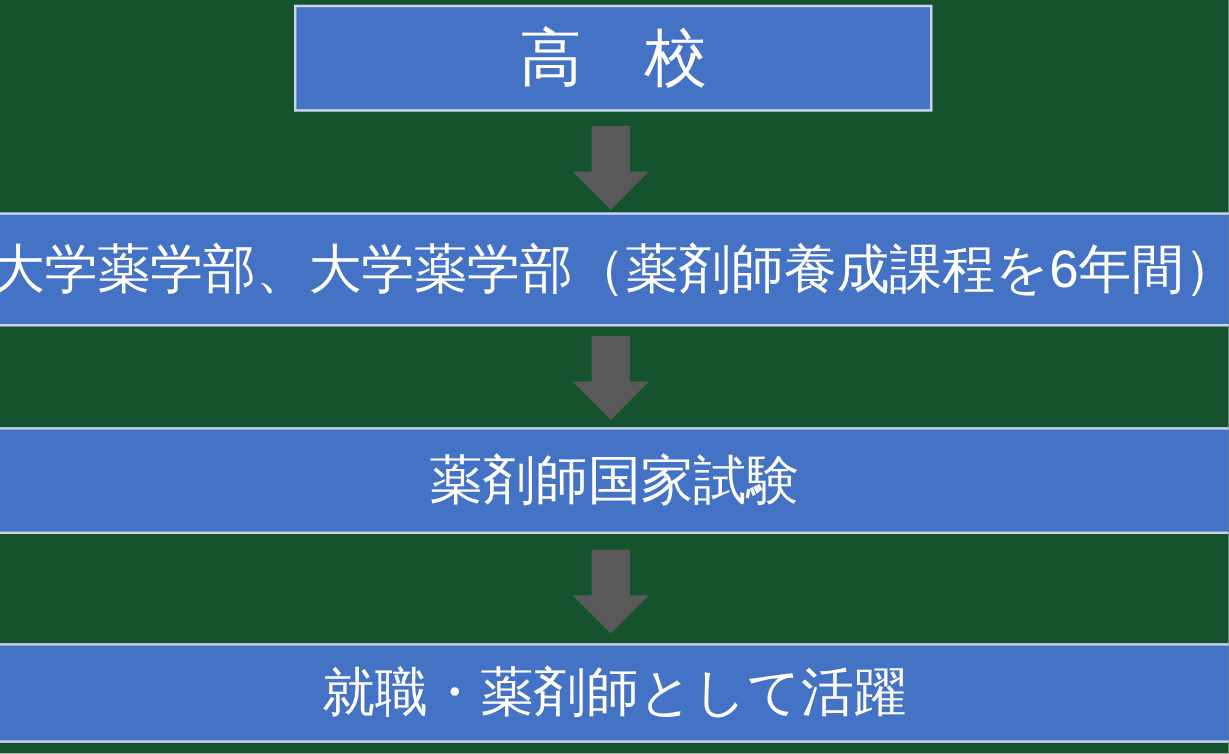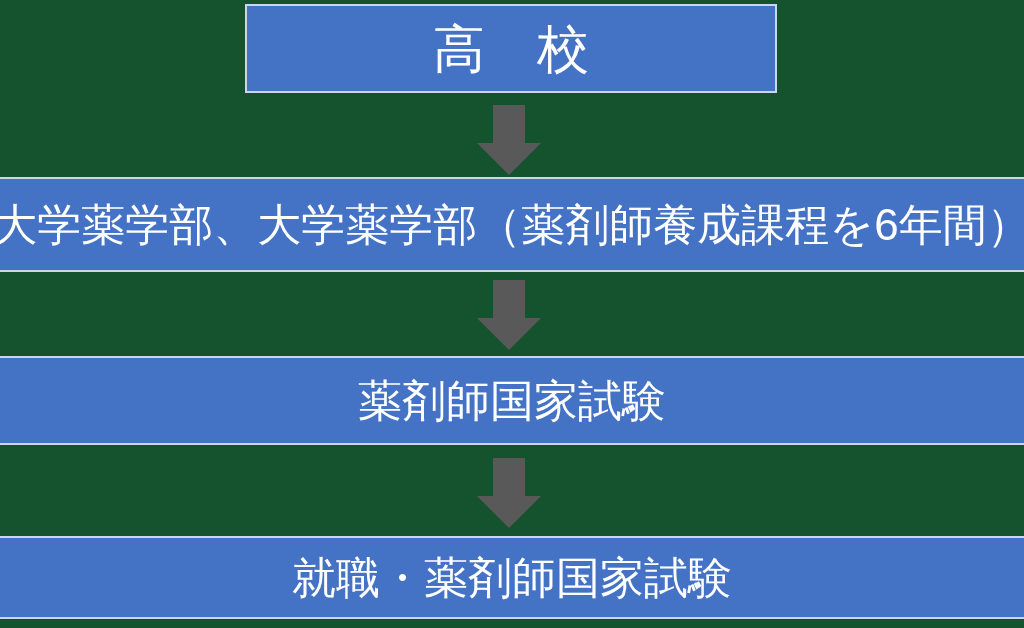--- a/index.html
+++ b/index.html
@@ -90,16 +90,16 @@
 
   <div class="box box-3">
     <span>薬剤師国家試験</span>
   </div>
 
   <svg class="arrow arrow-3" viewBox="0 0 64 70" xmlns="http://www.w3.org/2000/svg">
     <polygon points="16,0 48,0 48,38 64,38 32,70 0,38 16,38" fill="#595959"></polygon>
   </svg>
 
   <div class="box box-4">
-    <span>就職・薬剤師国家試験</span>
+    <span>就職・薬剤師として活躍</span>
   </div>
 
 </div>
 
 </body></html>

